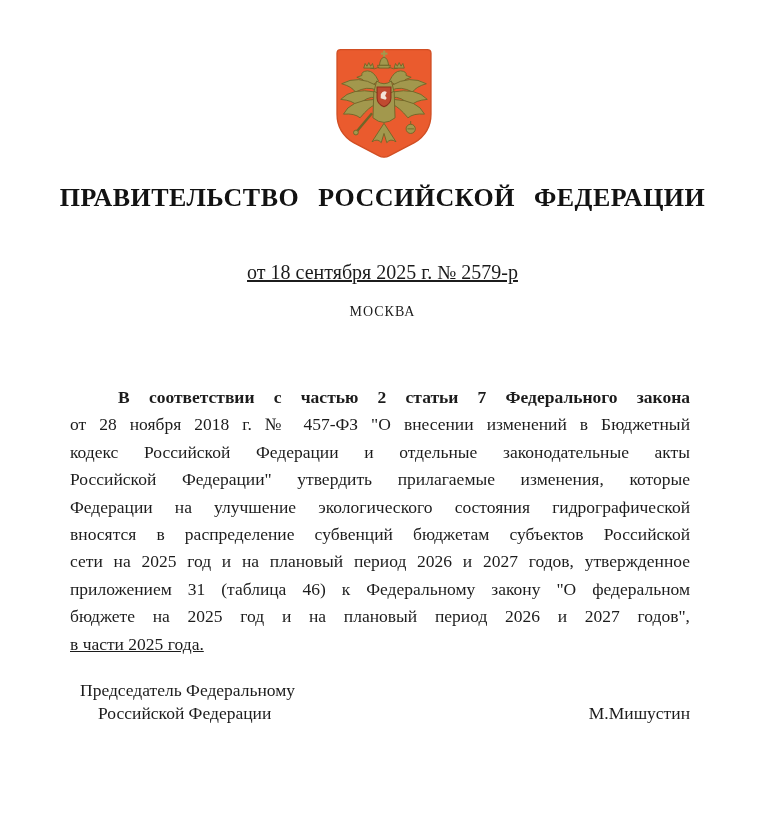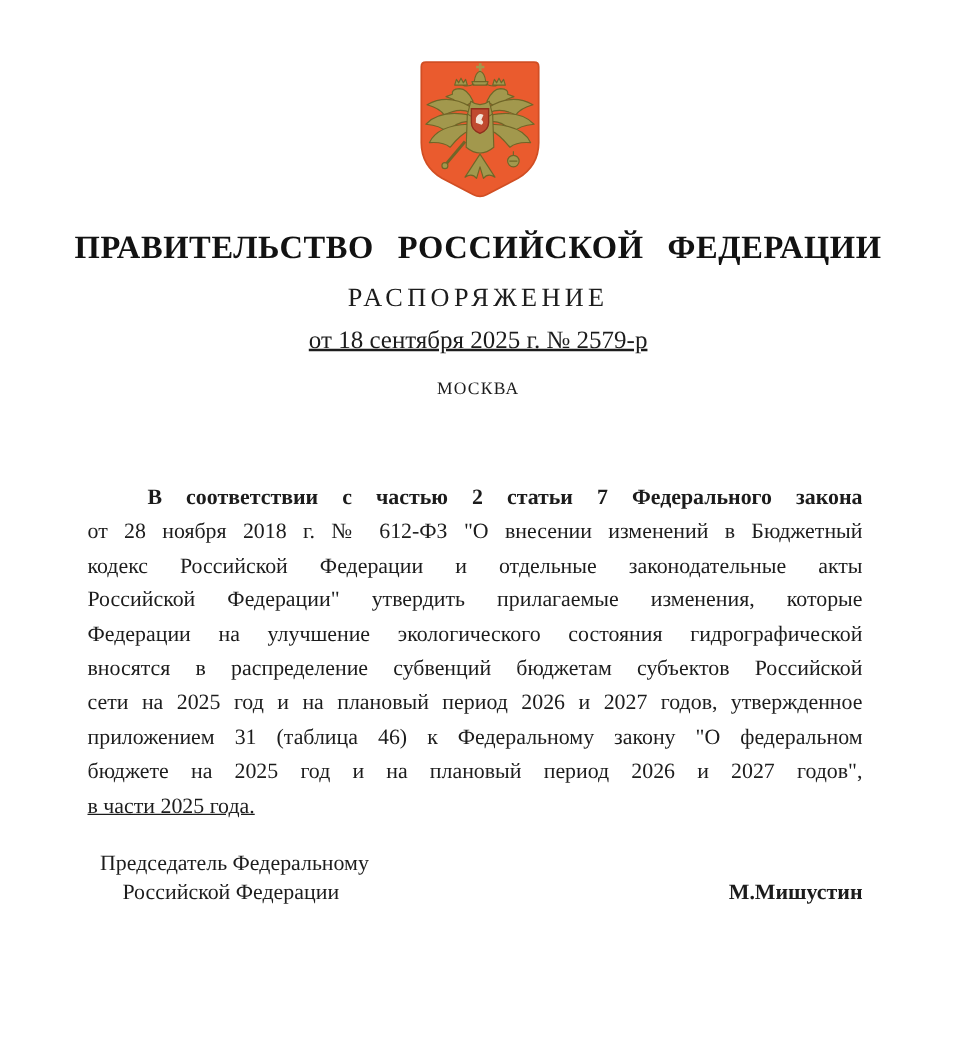--- a/index.html
+++ b/index.html
@@ -97,21 +97,21 @@
     top: 679px;
     width: 620px;
     display: flex;
     justify-content: space-between;
     align-items: flex-end;
     font-size: 17.5px;
     line-height: 22.5px;
   }
   .sig-line1 { padding-left: 10px; }
   .sig-line2 { padding-left: 28px; }
-  .sig-name { text-align: center; font-weight: bold; }
+  .sig-name { text-align: center; }
 </style>
 </head>
 <body>
 
 <div class="page">
 
   <div class="emblem">
     <svg viewBox="0 0 120 126" width="116" height="116" aria-hidden="true">
 
       <path d="M13 4 H107 Q111 4 111 8 V74 Q111 94 93 105 L66 119 Q60 122.5 54 119 L27 105 Q9 94 9 74 V8 Q9 4 13 4 Z" fill="#ea5b2e" stroke="#d14e23" stroke-width="1.5"></path>
@@ -150,27 +150,26 @@
         <circle cx="89" cy="90" r="5"></circle>
         <path d="M85.5 90 h7 M89 85 v-3.5" fill="none"></path>
       </g>
 
       <path d="M52.5 44.5 h15 v12 q0 6.5 -7.5 9.5 q-7.5 -3 -7.5 -9.5 Z" fill="#c04a30" stroke="#8e2f1c" stroke-width="1.2"></path>
       <path d="M56.5 52.5 q2.5 -5 6.5 -2.5 l-1.8 4.2 q3 2 0.2 4.3 l-5 -1.8 Z" fill="#f3e3d8"></path>
     </svg>
   </div>
 
   <div class="org-title">ПРАВИТЕЛЬСТВО РОССИЙСКОЙ ФЕДЕРАЦИИ</div>
-  <div class="doc-type">РАСПОРЯЖЕНИЕ</div>
   <div class="doc-date">от 18 сентября 2025 г. № 2579-р</div>
   <div class="doc-city">МОСКВА</div>
 
   <div class="body-text">
       <div class="para-line first">В соответствии с частью 2 статьи 7 Федерального закона</div>
-      <div class="para-line">от 28 ноября 2018 г. № 612-ФЗ "О внесении изменений в Бюджетный</div>
+      <div class="para-line">от 28 ноября 2018 г. № 457-ФЗ "О внесении изменений в Бюджетный</div>
       <div class="para-line">кодекс Российской Федерации и отдельные законодательные акты</div>
       <div class="para-line">Российской Федерации" утвердить прилагаемые изменения, которые</div>
       <div class="para-line">Федерации на улучшение экологического состояния гидрографической</div>
       <div class="para-line">вносятся в распределение субвенций бюджетам субъектов Российской</div>
       <div class="para-line">сети на 2025 год и на плановый период 2026 и 2027 годов, утвержденное</div>
       <div class="para-line">приложением 31 (таблица 46) к Федеральному закону "О федеральном</div>
       <div class="para-line">бюджете на 2025 год и на плановый период 2026 и 2027 годов",</div>
       <div class="para-line last">в части 2025 года.</div>
     </div>
 

